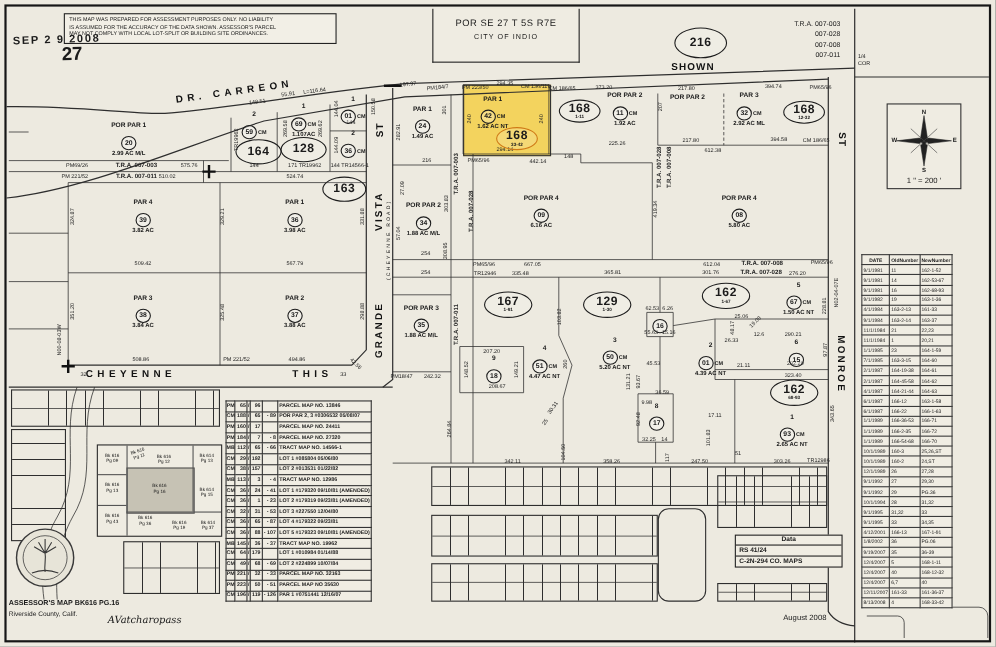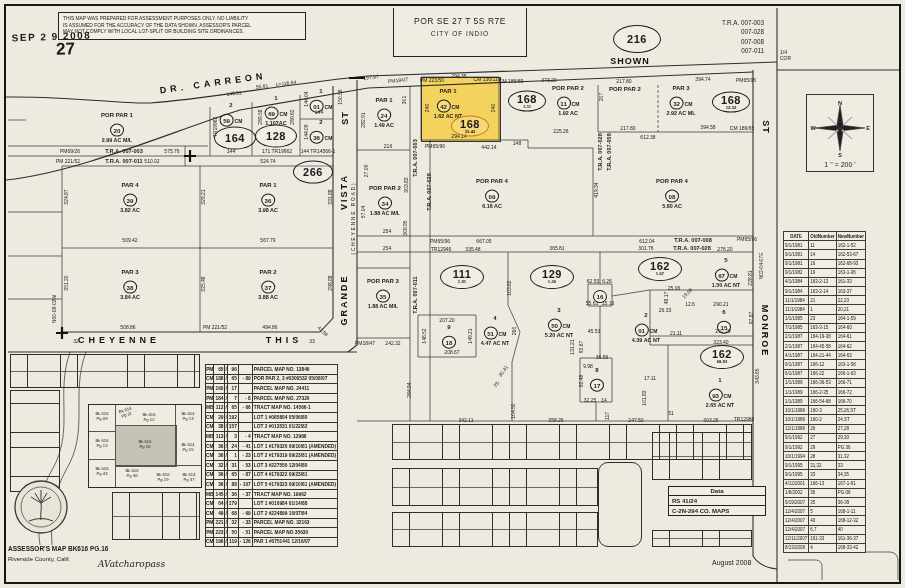--- a/index.html
+++ b/index.html
@@ -397,36 +397,36 @@
       <div class="page" style="width: 46px; height: 26px; left: 637px; top: 39px; transform: translate(-50%, -50%);">
         <div class="pnum">216</div>
       </div>
       <div class="page" style="width: 40px; height: 21px; left: 235px; top: 138px; transform: translate(-50%, -50%);">
         <div class="pnum">164</div>
       </div>
       <div class="page" style="width: 40px; height: 21px; left: 276px; top: 136px; transform: translate(-50%, -50%);">
         <div class="pnum">128</div>
       </div>
       <div class="page" style="width: 38px; height: 21px; left: 313px; top: 172px; transform: translate(-50%, -50%);">
-        <div class="pnum">266</div>
+        <div class="pnum">163</div>
       </div>
       <div class="page hl" style="width: 36px; height: 19px; left: 470px; top: 126px; transform: translate(-50%, -50%);">
         <div class="pnum">168</div>
         <div class="psub">33-42</div>
       </div>
       <div class="page" style="width: 36px; height: 19px; left: 527px; top: 101px; transform: translate(-50%, -50%);">
         <div class="pnum">168</div>
         <div class="psub">1-11</div>
       </div>
       <div class="page" style="width: 36px; height: 19px; left: 731px; top: 102px; transform: translate(-50%, -50%);">
         <div class="pnum">168</div>
         <div class="psub">12-32</div>
       </div>
       <div class="page" style="width: 42px; height: 22px; left: 462px; top: 277px; transform: translate(-50%, -50%);">
-        <div class="pnum">111</div>
+        <div class="pnum">167</div>
         <div class="psub">1-91</div>
       </div>
       <div class="page" style="width: 42px; height: 22px; left: 552px; top: 277px; transform: translate(-50%, -50%);">
         <div class="pnum">129</div>
         <div class="psub">1-30</div>
       </div>
       <div class="page" style="width: 42px; height: 22px; left: 660px; top: 269px; transform: translate(-50%, -50%);">
         <div class="pnum">162</div>
         <div class="psub">1-67</div>
       </div>

